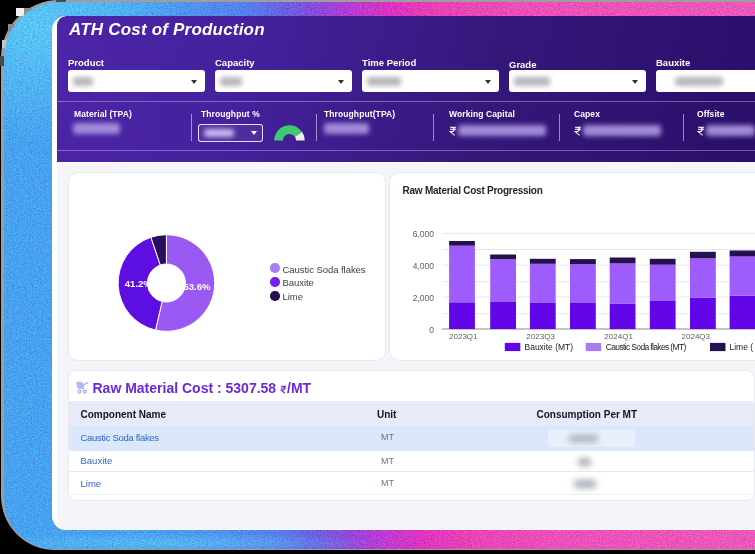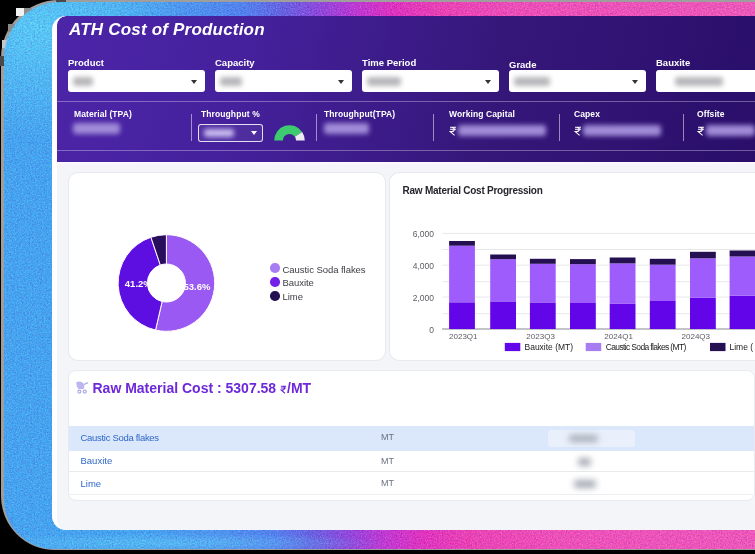--- a/index.html
+++ b/index.html
@@ -237,20 +237,25 @@
     <div id="tcard">
       <svg class="abs" style="left:6px; top:9px;" width="14" height="14" viewBox="0 0 14 14">
         <path d="M1.2 2.2 Q4.5 0.8 7 2.2 Q9.6 3.6 9.2 7.2 L8.8 9 H3.4 Q1.2 6 1.2 2.2 Z" fill="#b7b1f0" opacity="0.95"></path>
         <path d="M9 4.5 L12.8 2.6" stroke="#aca6ea" stroke-width="1.3" fill="none"></path>
         <circle cx="4.4" cy="11.6" r="1.5" fill="none" stroke="#aba5e9" stroke-width="1.2"></circle>
         <circle cx="9.8" cy="11.6" r="1.5" fill="none" stroke="#aba5e9" stroke-width="1.2"></circle>
       </svg>
       <div id="tctitle">Raw Material Cost : 5307.58 <svg width="7" height="9" viewBox="0 0 8 10" style="vertical-align:-1px">
             <path d="M1 1.2 H7 M1 3.3 H7 M2.6 1.2 C4.8 1.2 5.3 2.1 5.3 3.3 C5.3 4.7 4.2 5.6 2.4 5.6 H1.2 L5.6 9.3" stroke="#6d28d9" fill="none" stroke-width="1.2"></path>
           </svg>/MT</div>
+      <div class="trow" style="top:30.5px; height:25px; background:#e7ebf9;">
+        <div class="tcell" style="left:11.5px; top:7.5px; font-weight:700; color:#15151c;">Component Name</div>
+        <div class="tcell" style="left:308px; top:7.5px; font-weight:700; color:#15151c;">Unit</div>
+        <div class="tcell" style="left:467.5px; top:7.5px; font-weight:700; color:#15151c;">Consumption Per MT</div>
+      </div>
       <div class="trow" style="top:55.5px; height:24.5px; background:#dbe7fb;">
         <div class="tcell" style="left:11.5px; top:5.5px; color:#3068c9; letter-spacing:-0.3px; font-size:9.5px;">Caustic Soda flakes</div>
         <div class="tcell" style="left:312px; top:6px; color:#6b7280; font-size:9px;">MT</div>
         <div class="abs" style="left:479px; top:4px; width:87px; height:16.5px; background:rgba(255,255,255,0.38); border-radius:3px;"></div>
         <div class="abs" style="left:500px; top:8.5px; width:29px; height:7.5px; background:#a9adb6; border-radius:3px; filter:blur(3px);"></div>
       </div>
       <div class="trow" style="top:80px; height:21.5px; background:#fff; border-bottom:1px solid #e9eaee;">
         <div class="tcell" style="left:11.5px; top:4.5px; color:#3068c9; font-size:9.5px;">Bauxite</div>
         <div class="tcell" style="left:312px; top:5px; color:#6b7280; font-size:9px;">MT</div>
         <div class="abs" style="left:509px; top:7px; width:13px; height:8px; background:#a8adb6; border-radius:3px; filter:blur(3px);"></div>

